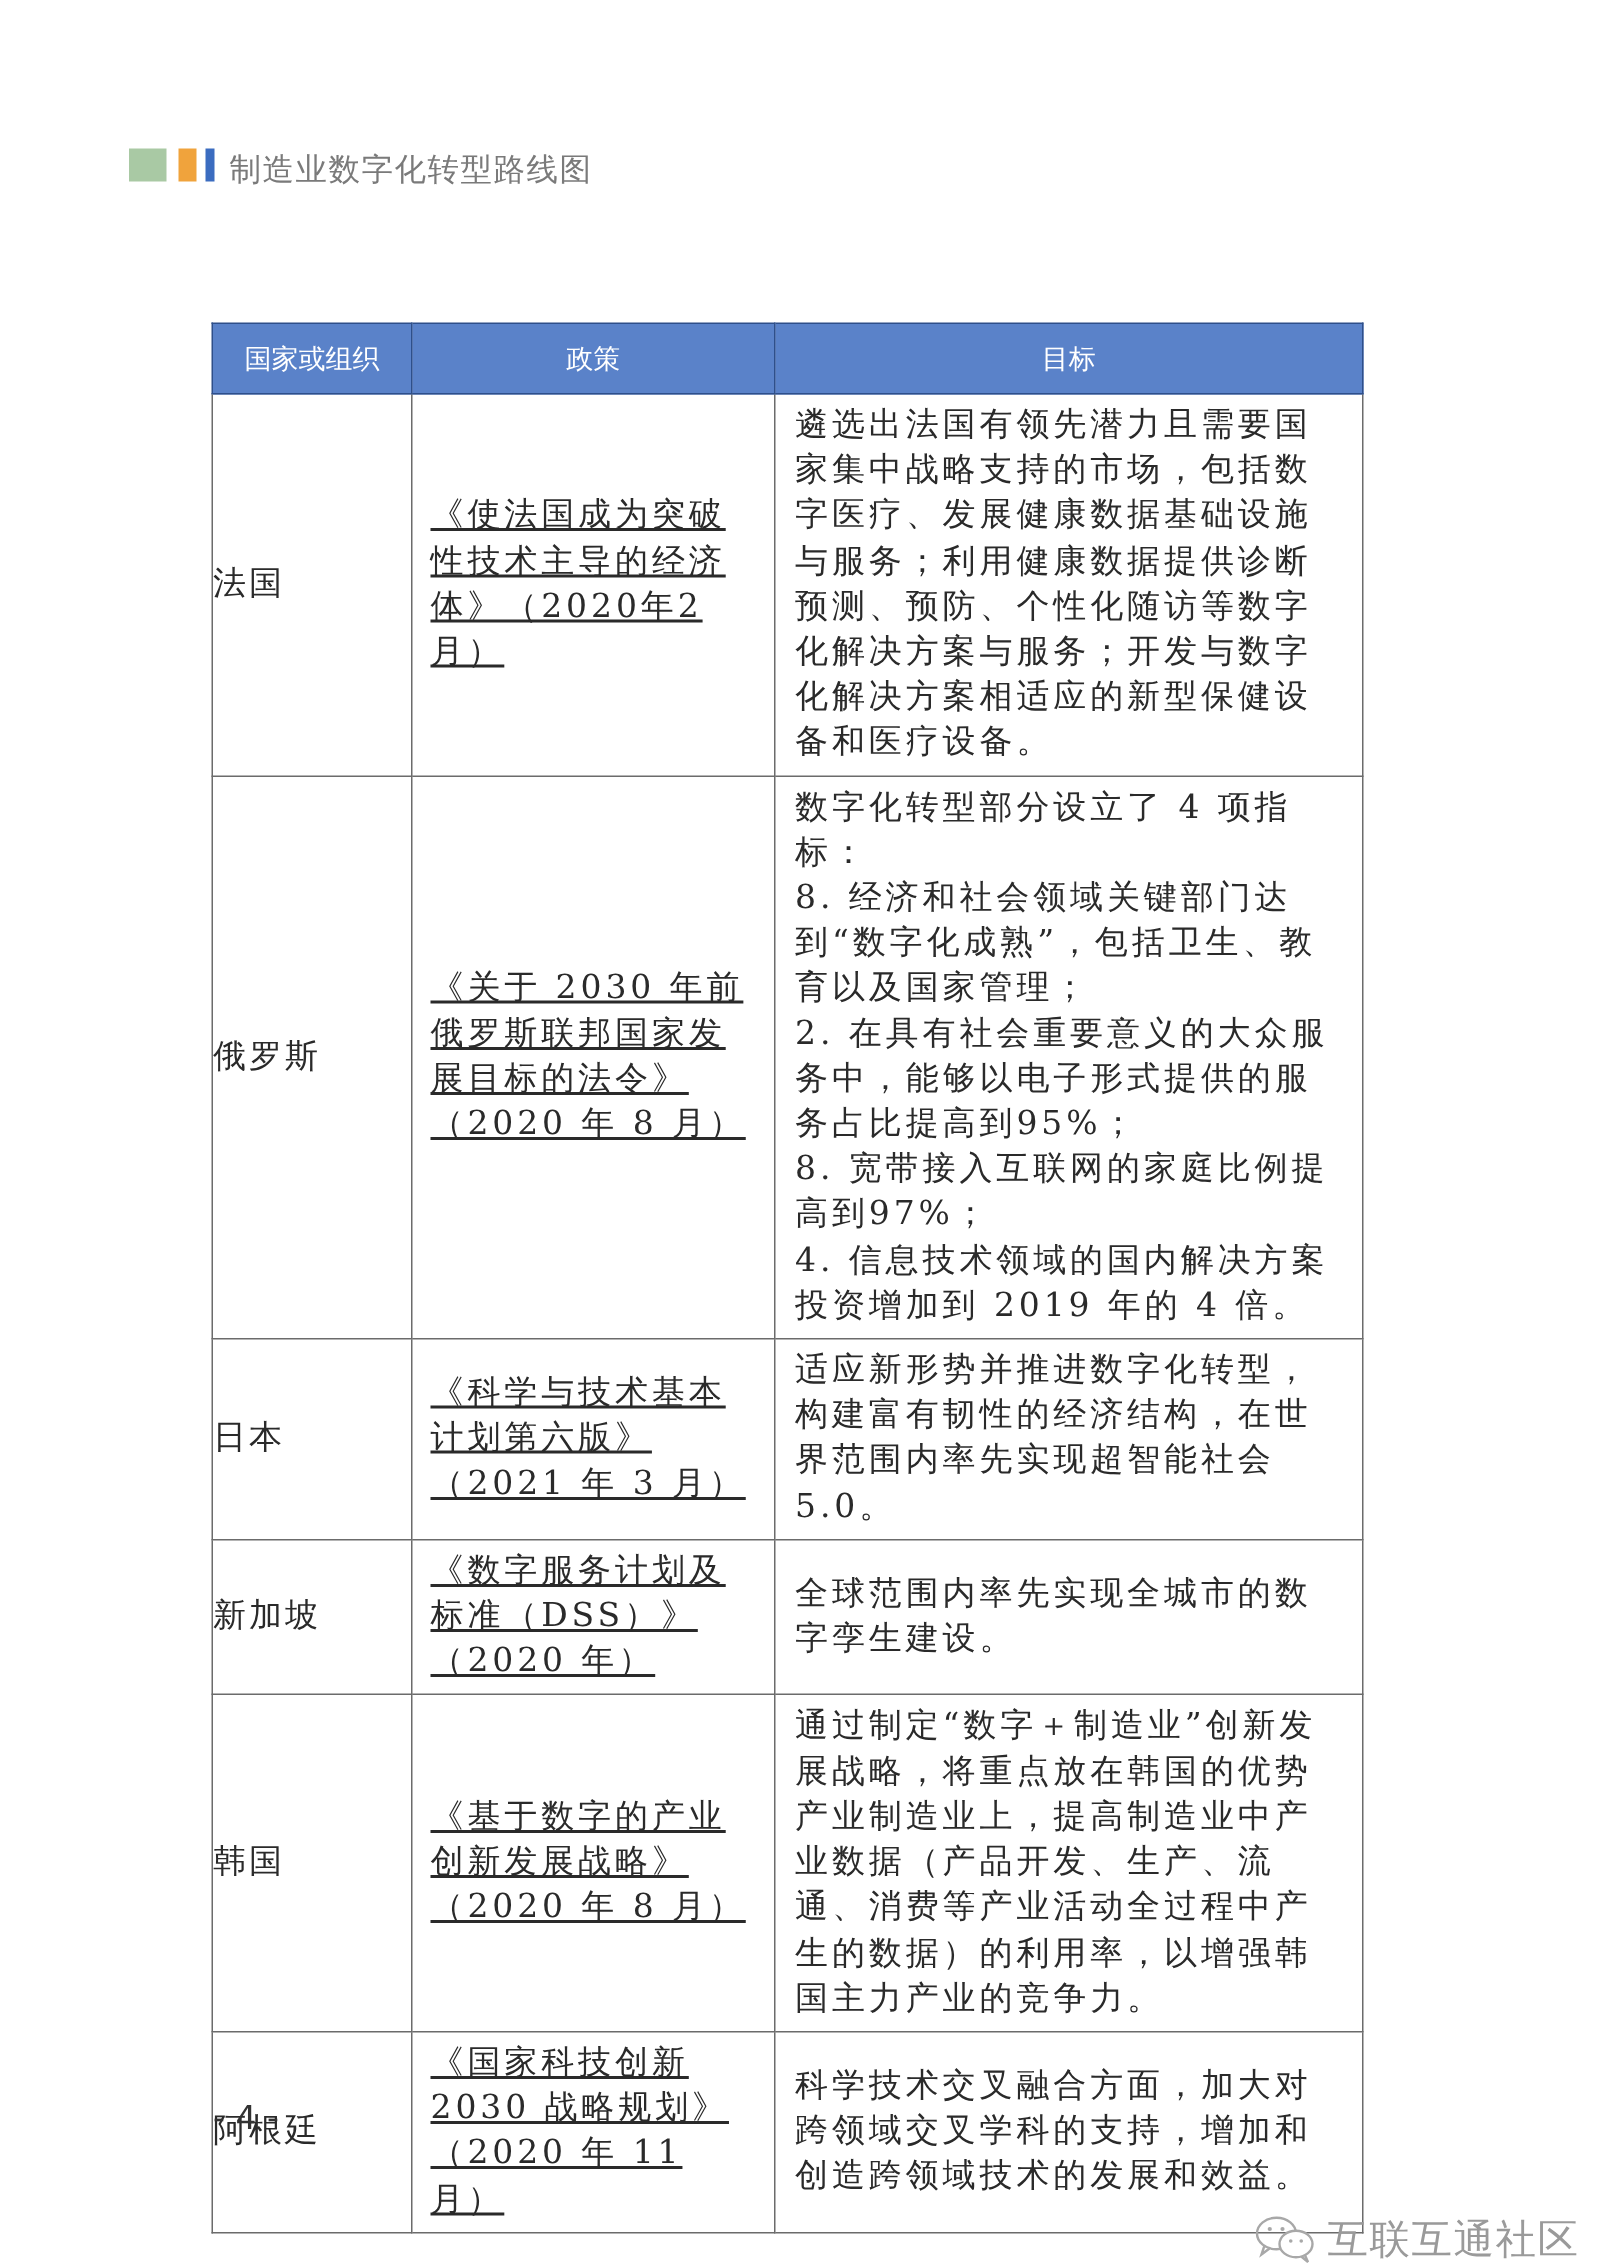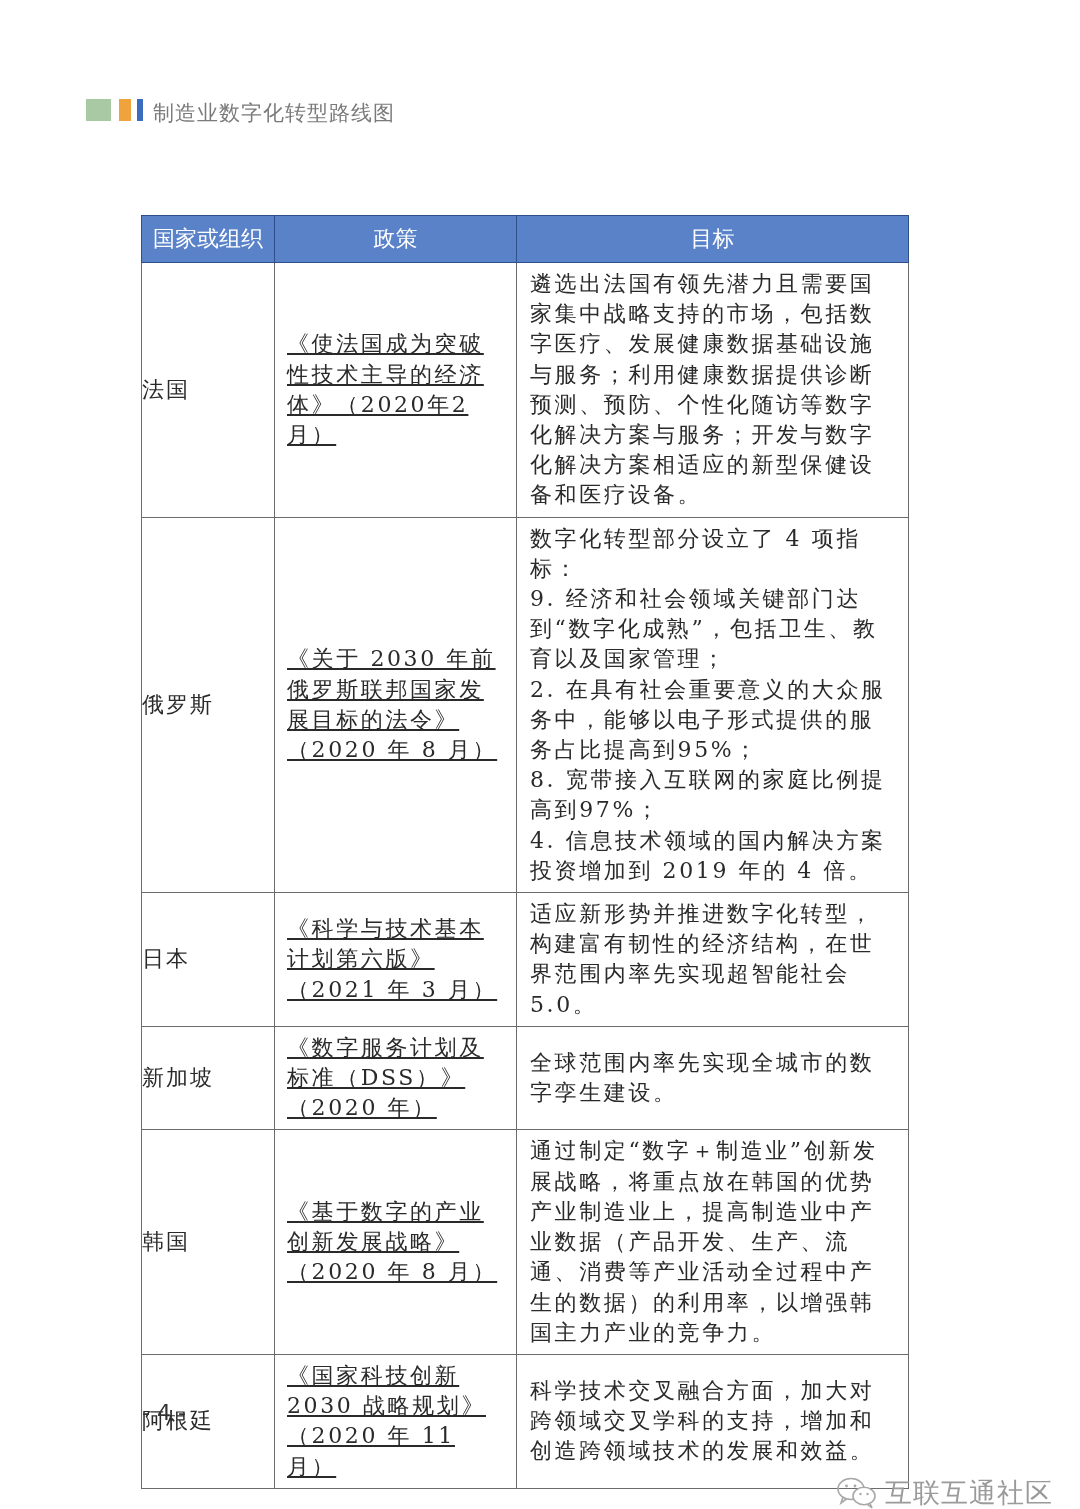--- a/index.html
+++ b/index.html
@@ -12,21 +12,21 @@
   .sq-orange { width: 12px; height: 22px; background: #f0a33c; margin-right: 6px; }
   .sq-blue { width: 6px; height: 22px; background: #3b6cc0; margin-right: 10px; }
   .header-title { font-family: "DejaVu Sans", sans-serif; font-size: 21px; color: #7a7a7a; letter-spacing: 1px; }
 
   table.policy {
     position: absolute; left: 141px; top: 215px; width: 767px;
     border-collapse: collapse; table-layout: fixed;
   }
   table.policy th {
     background: #5a82c9; color: #ffffff; font-family: "DejaVu Sans", sans-serif;
-    font-weight: normal; font-size: 22px; height: 46px; border: 1px solid #2e4f8a; padding: 0;
+    font-weight: normal; font-size: 18px; height: 46px; border: 1px solid #2e4f8a; padding: 0;
   }
   table.policy td {
     border: 1.5px solid #6b6b6b; font-size: 22px; line-height: 30.2px; vertical-align: middle;
     padding: 0;
   }
   td.c-country { letter-spacing: 2px; }
   td.c-policy { padding: 6px 10px 6px 12px !important; letter-spacing: 2.6px; text-decoration: underline; }
   td.c-goal { padding: 6px 10px 6px 13px !important; letter-spacing: 2.6px; }
   .goal-line { display: block; }
 
@@ -64,21 +64,21 @@
       <td class="c-policy">《使法国成为突破性技术主导的经济体》（2020年2月）</td>
       <td class="c-goal">
         <span class="goal-line">遴选出法国有领先潜力且需要国家集中战略支持的市场，包括数字医疗、发展健康数据基础设施与服务；利用健康数据提供诊断预测、预防、个性化随访等数字化解决方案与服务；开发与数字化解决方案相适应的新型保健设备和医疗设备。</span>
       </td>
     </tr>
     <tr style="height:317px">
       <td class="c-country">俄罗斯</td>
       <td class="c-policy">《关于 2030 年前俄罗斯联邦国家发展目标的法令》（2020 年 8 月）</td>
       <td class="c-goal">
         <span class="goal-line">数字化转型部分设立了 4 项指标：</span>
-        <span class="goal-line">9. 经济和社会领域关键部门达到“数字化成熟”，包括卫生、教育以及国家管理；</span>
+        <span class="goal-line">8. 经济和社会领域关键部门达到“数字化成熟”，包括卫生、教育以及国家管理；</span>
         <span class="goal-line">2. 在具有社会重要意义的大众服务中，能够以电子形式提供的服务占比提高到95%；</span>
         <span class="goal-line">8. 宽带接入互联网的家庭比例提高到97%；</span>
         <span class="goal-line">4. 信息技术领域的国内解决方案投资增加到 2019 年的 4 倍。</span>
       </td>
     </tr>
     <tr style="height:106px">
       <td class="c-country">日本</td>
       <td class="c-policy">《科学与技术基本计划第六版》（2021 年 3 月）</td>
       <td class="c-goal">
         <span class="goal-line">适应新形势并推进数字化转型，构建富有韧性的经济结构，在世界范围内率先实现超智能社会 5.0。</span>

